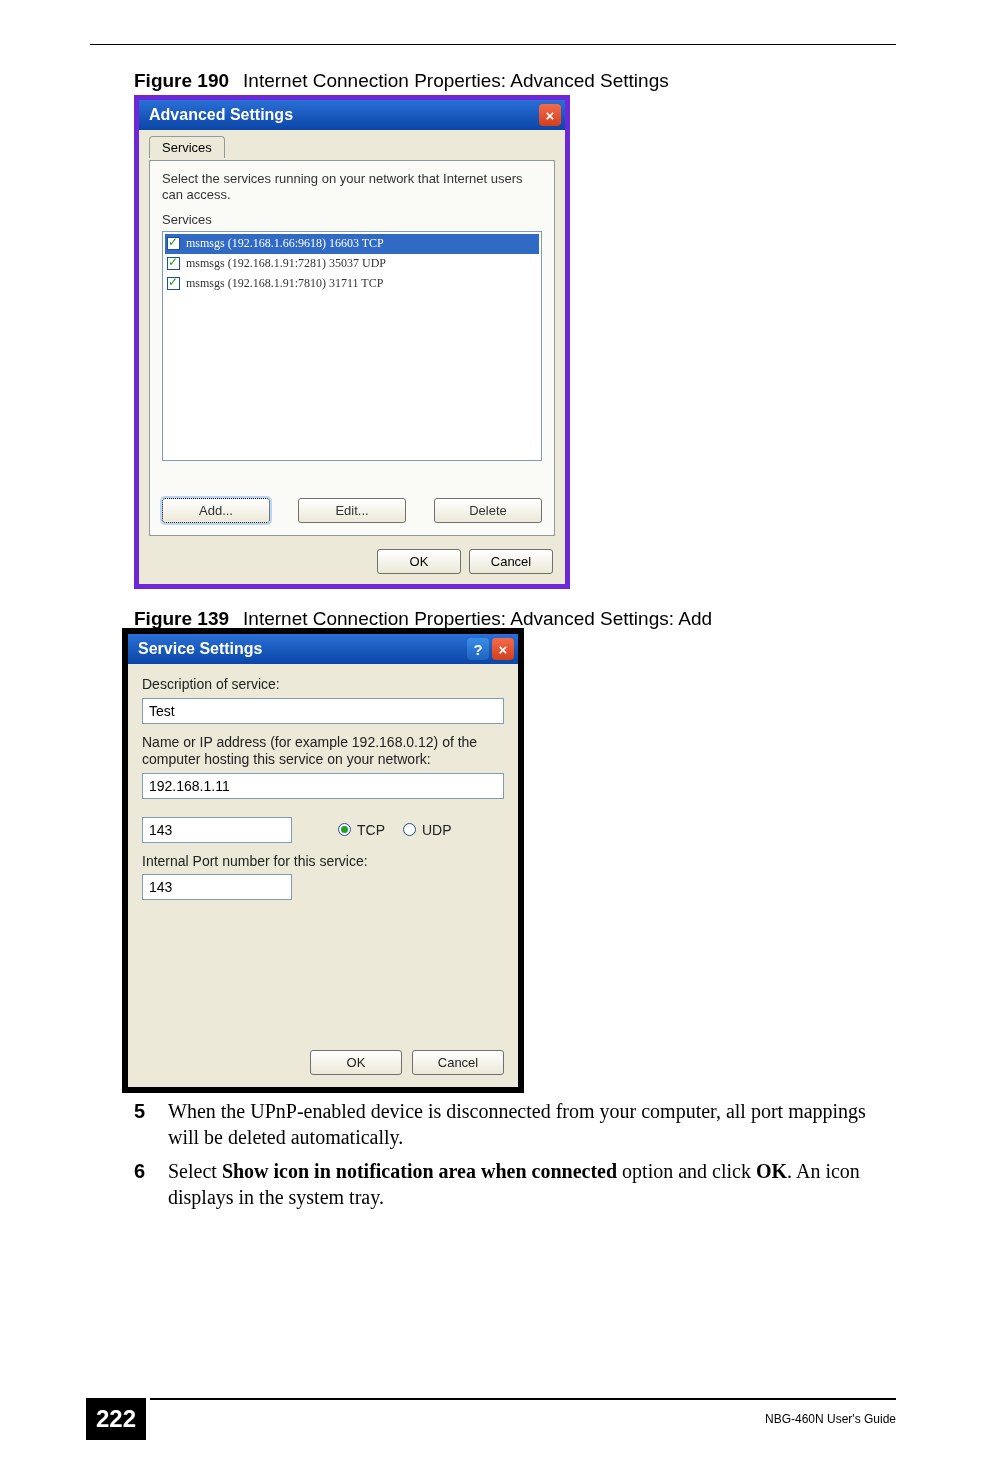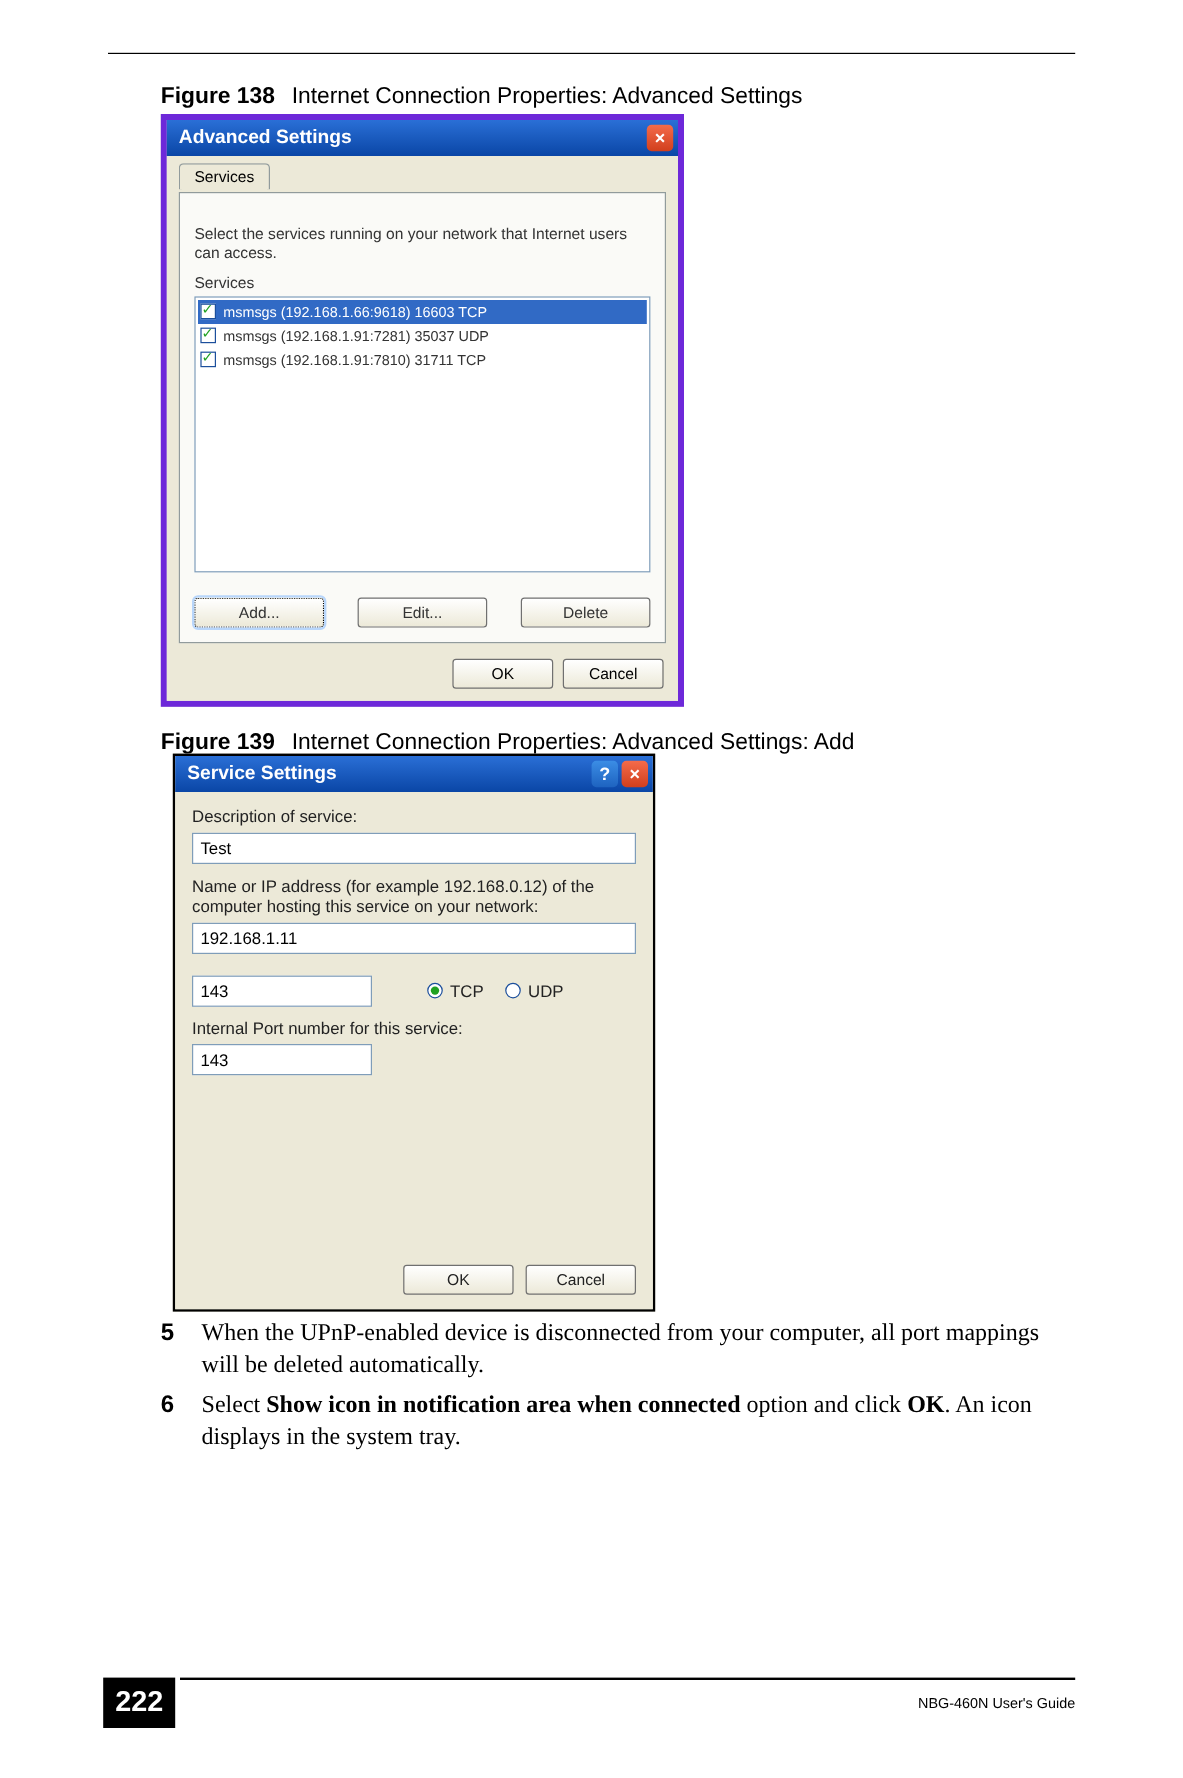--- a/index.html
+++ b/index.html
@@ -9,38 +9,38 @@
   .chapter-header { position: absolute; top: 22px; left: 90px; right: 90px; font-family: Arial, Helvetica, sans-serif; font-size: 16px; }
   .chapter-rule { position: absolute; top: 44px; left: 90px; right: 90px; border-top: 1px solid #000; }
 
   .fig-caption { font-family: Arial, Helvetica, sans-serif; font-size: 19px; }
   .fig-caption .figlabel { font-weight: bold; margin-right: 14px; }
 
   .fig138-cap { position: absolute; top: 70px; left: 134px; }
   .fig138-img { position: absolute; top: 95px; left: 134px; width: 436px; height: 494px; border: 5px solid #6d28d9; background: #ece9d8; }
 
   .fig139-cap { position: absolute; top: 608px; left: 134px; }
-  .fig139-img { position: absolute; top: 628px; left: 144px; width: 402px; height: 465px; border: 2px solid #000000; background: #ece9d8; }
+  .fig139-img { position: absolute; top: 628px; left: 122px; width: 402px; height: 465px; border: 6px solid #000000; background: #ece9d8; }
 
   
   .titlebar { height: 30px; background: linear-gradient(to bottom, #2a6fd6 0%, #0a46a6 100%); display: flex; align-items: center; justify-content: space-between; padding: 0 4px 0 10px; }
   .titlebar .title { color: #fff; font-family: Tahoma, Arial, sans-serif; font-weight: bold; font-size: 16px; }
   .titlebar .tbtns { display: flex; gap: 3px; }
   .closebtn, .helpbtn { width: 22px; height: 22px; border-radius: 4px; display: flex; align-items: center; justify-content: center; color: #fff; font-family: Arial, sans-serif; font-weight: bold; font-size: 15px; }
   .closebtn { background: linear-gradient(to bottom, #f46b4a, #d13f1d); }
   .helpbtn { background: linear-gradient(to bottom, #3b8de5, #1e63c0); }
 
   
   .dlg-body { position: absolute; top: 30px; left: 0; right: 0; bottom: 0; background: #ece9d8; }
   .tab-strip { position: absolute; top: 6px; left: 10px; right: 10px; height: 26px; }
   .tab { display: inline-block; background: #ece9d8; border: 1px solid #919b9c; border-bottom: none; border-top-left-radius: 4px; border-top-right-radius: 4px; padding: 3px 12px; font-family: Tahoma, Arial, sans-serif; font-size: 13px; }
-  .tab-panel { position: absolute; top: 30px; left: 10px; right: 10px; bottom: 48px; background: #fafaf7; border: 1px solid #919b9c; padding: 26px 12px; font-family: Tahoma, Arial, sans-serif; font-size: 13px; color: #333; }
+  .tab-panel { position: absolute; top: 30px; left: 10px; right: 10px; bottom: 48px; background: #fafaf7; border: 1px solid #919b9c; padding: 10px 12px; font-family: Tahoma, Arial, sans-serif; font-size: 13px; color: #333; }
   .instr { margin-bottom: 8px; line-height: 1.25; }
   .svc-list { border: 1px solid #7f9db9; background: #fff; height: 230px; margin-top: 4px; padding: 2px; }
-  .svc-row { display: flex; align-items: center; height: 20px; font-size: 12px; padding: 0 2px; }
+  .svc-row { display: flex; align-items: center; height: 20px; font-size: 12px; padding: 0 2px; font-family: Liberation Serif, serif; }
   .svc-row.selected { background: #316ac5; color: #fff; }
   .chk { width: 13px; height: 13px; border: 1px solid #1c4f9c; background: #fff; margin-right: 6px; position: relative; flex-shrink: 0; }
   .chk::after { content: "✓"; position: absolute; top: -3px; left: 0; font-size: 12px; color: #21a121; }
   .svc-row.selected .chk::after { color: #21a121; }
   .svc-btns { position: absolute; bottom: 12px; left: 12px; right: 12px; display: flex; justify-content: space-between; gap: 10px; }
   .xp-btn { background: linear-gradient(to bottom, #fff, #ece9d8); border: 1px solid #707070; border-radius: 3px; font-family: Tahoma, Arial, sans-serif; font-size: 13px; padding: 4px 0; text-align: center; }
   .svc-btns .xp-btn { width: 108px; }
   .add-btn { border: 1px dotted #000 !important; outline: 2px solid #b8d6fb; }
   .dlg-footer { position: absolute; bottom: 10px; right: 12px; display: flex; gap: 8px; }
   .dlg-footer .xp-btn { width: 84px; }
@@ -72,21 +72,21 @@
   .footer-text { position: absolute; right: 90px; bottom: 56px; font-family: Arial, Helvetica, sans-serif; font-size: 12px; }
 </style>
 </head>
 <body>
 
 <div class="page">
 
   <div class="chapter-rule"></div>
 
   <div class="fig-caption fig138-cap">
-    <span class="figlabel">Figure 138</span><span>Internet Connection Properties: Advanced Settings</span>
+    <span class="figlabel">Figure 190</span><span>Internet Connection Properties: Advanced Settings</span>
   </div>
 
   <div class="fig138-img">
     <div class="titlebar">
       <span class="title">Advanced Settings</span>
       <div class="tbtns">
         <div class="closebtn">×</div>
       </div>
     </div>
     <div class="dlg-body">

